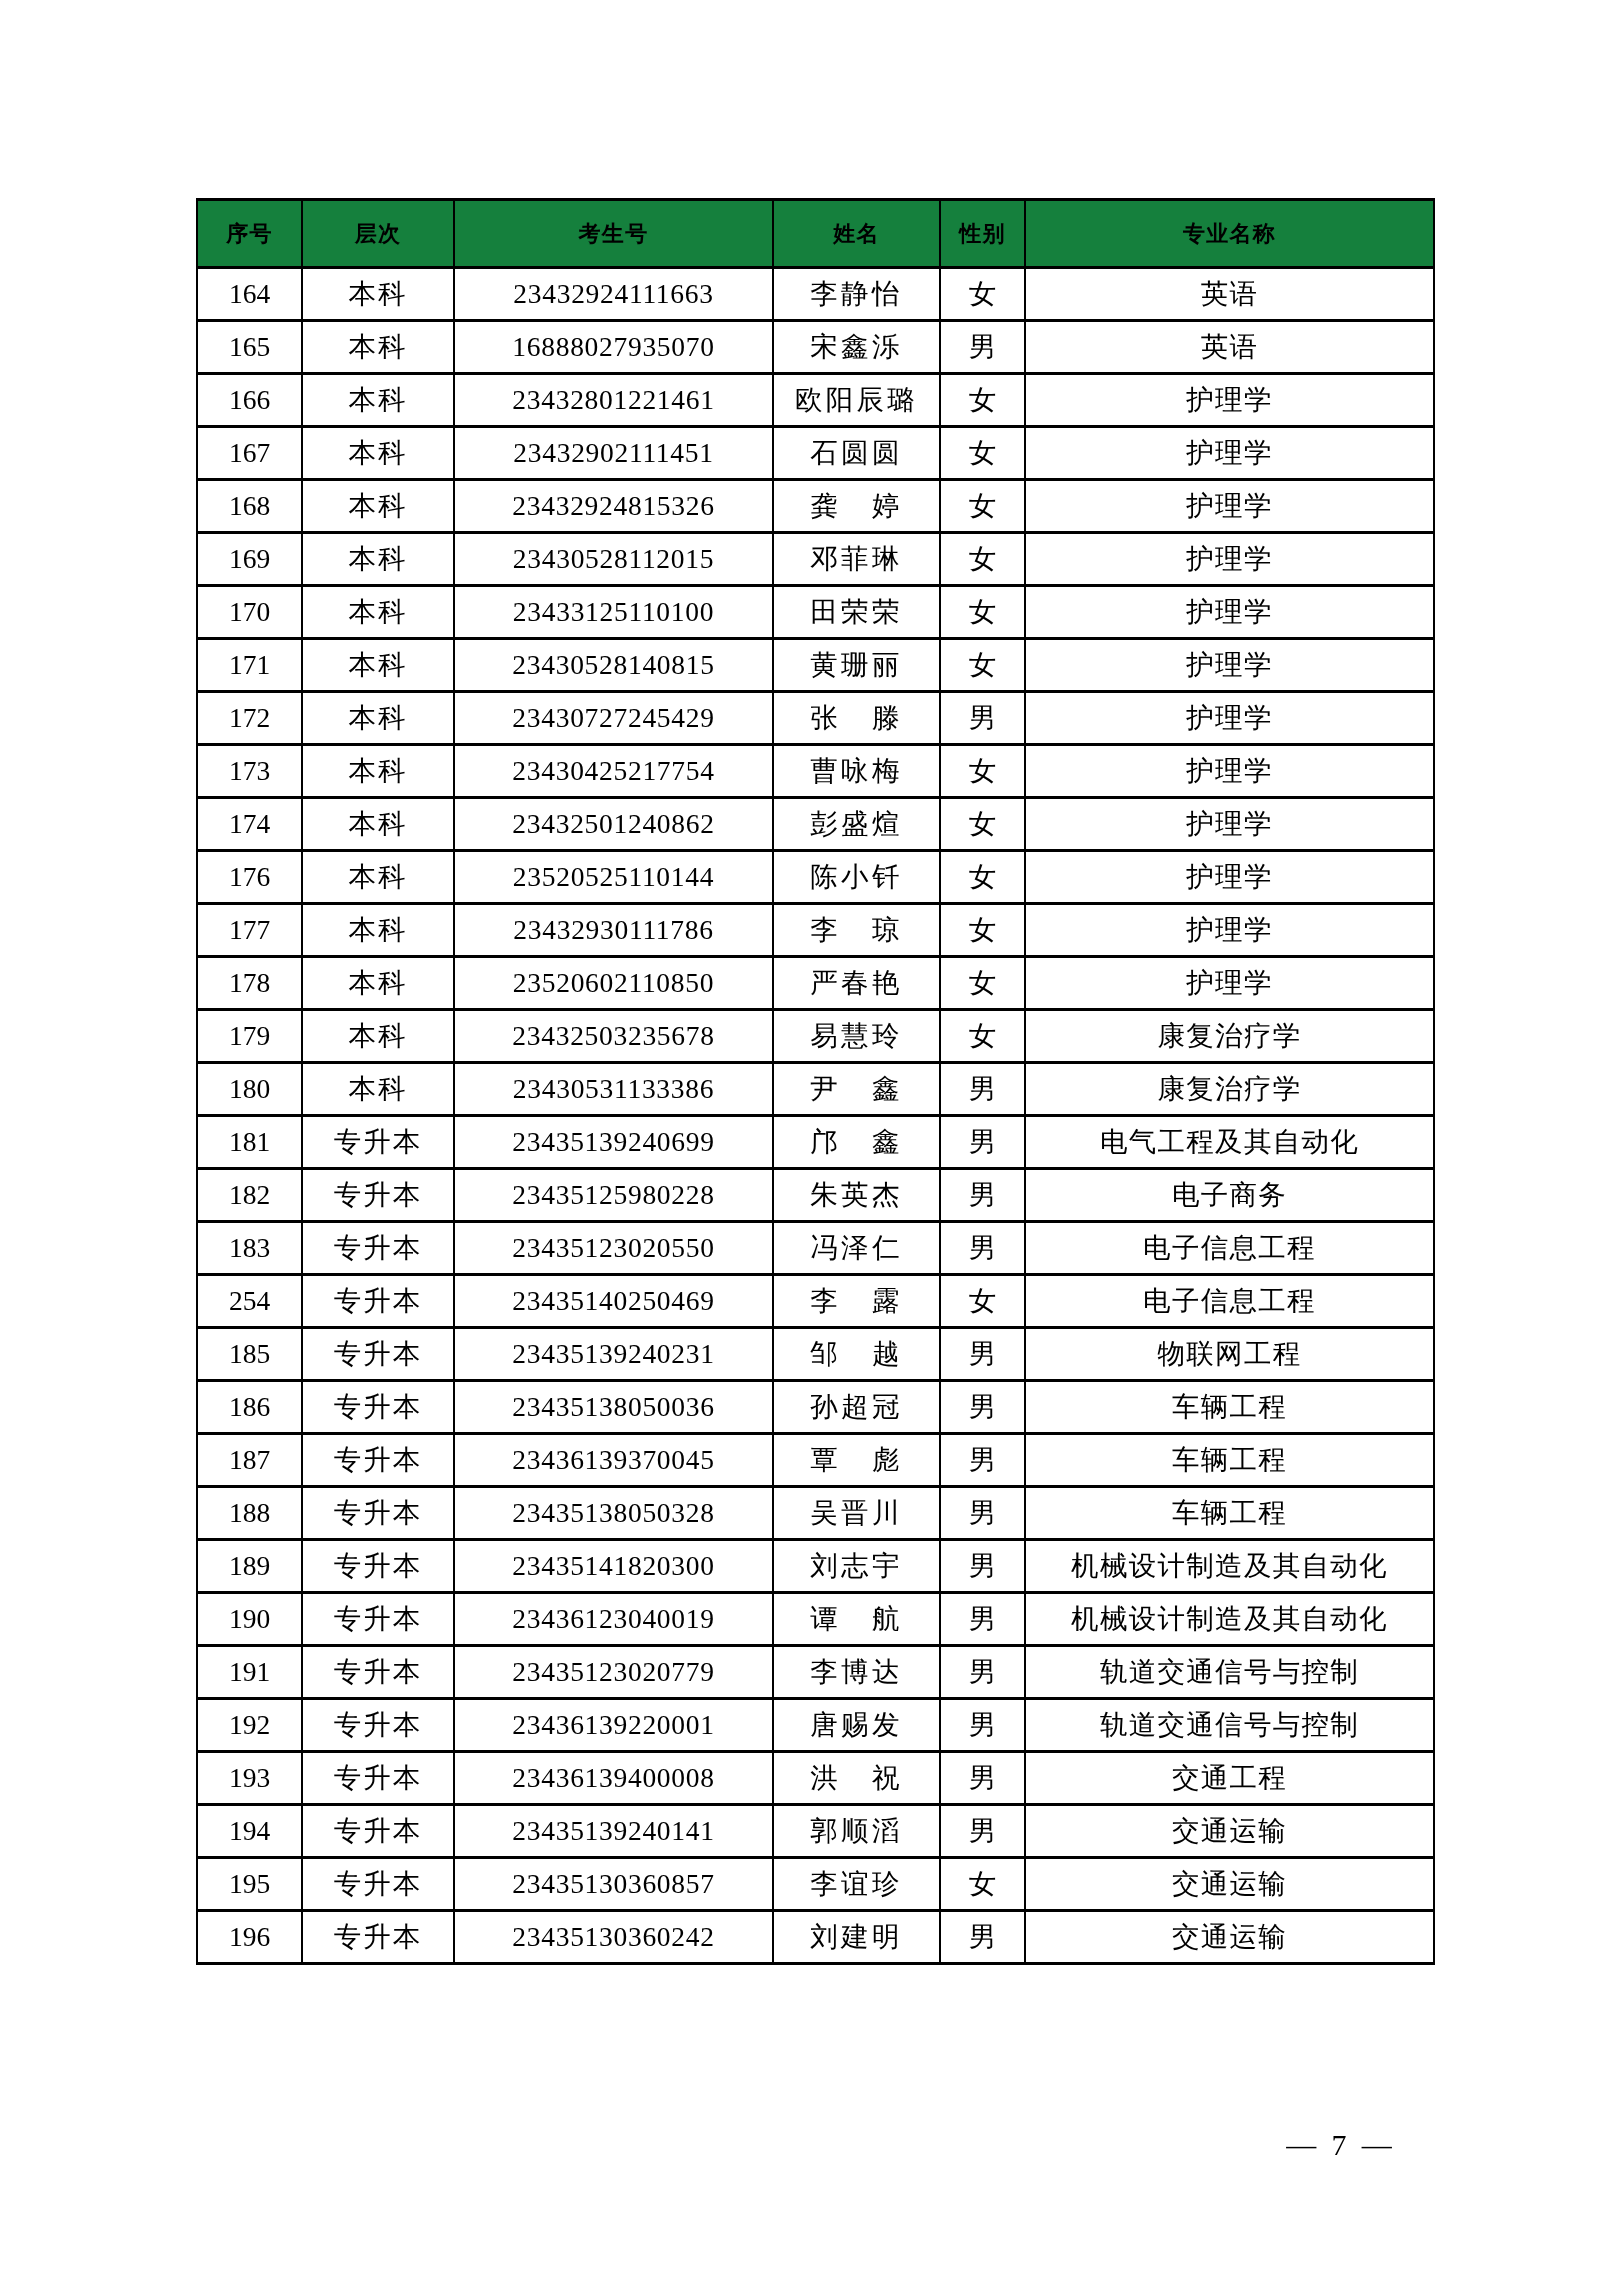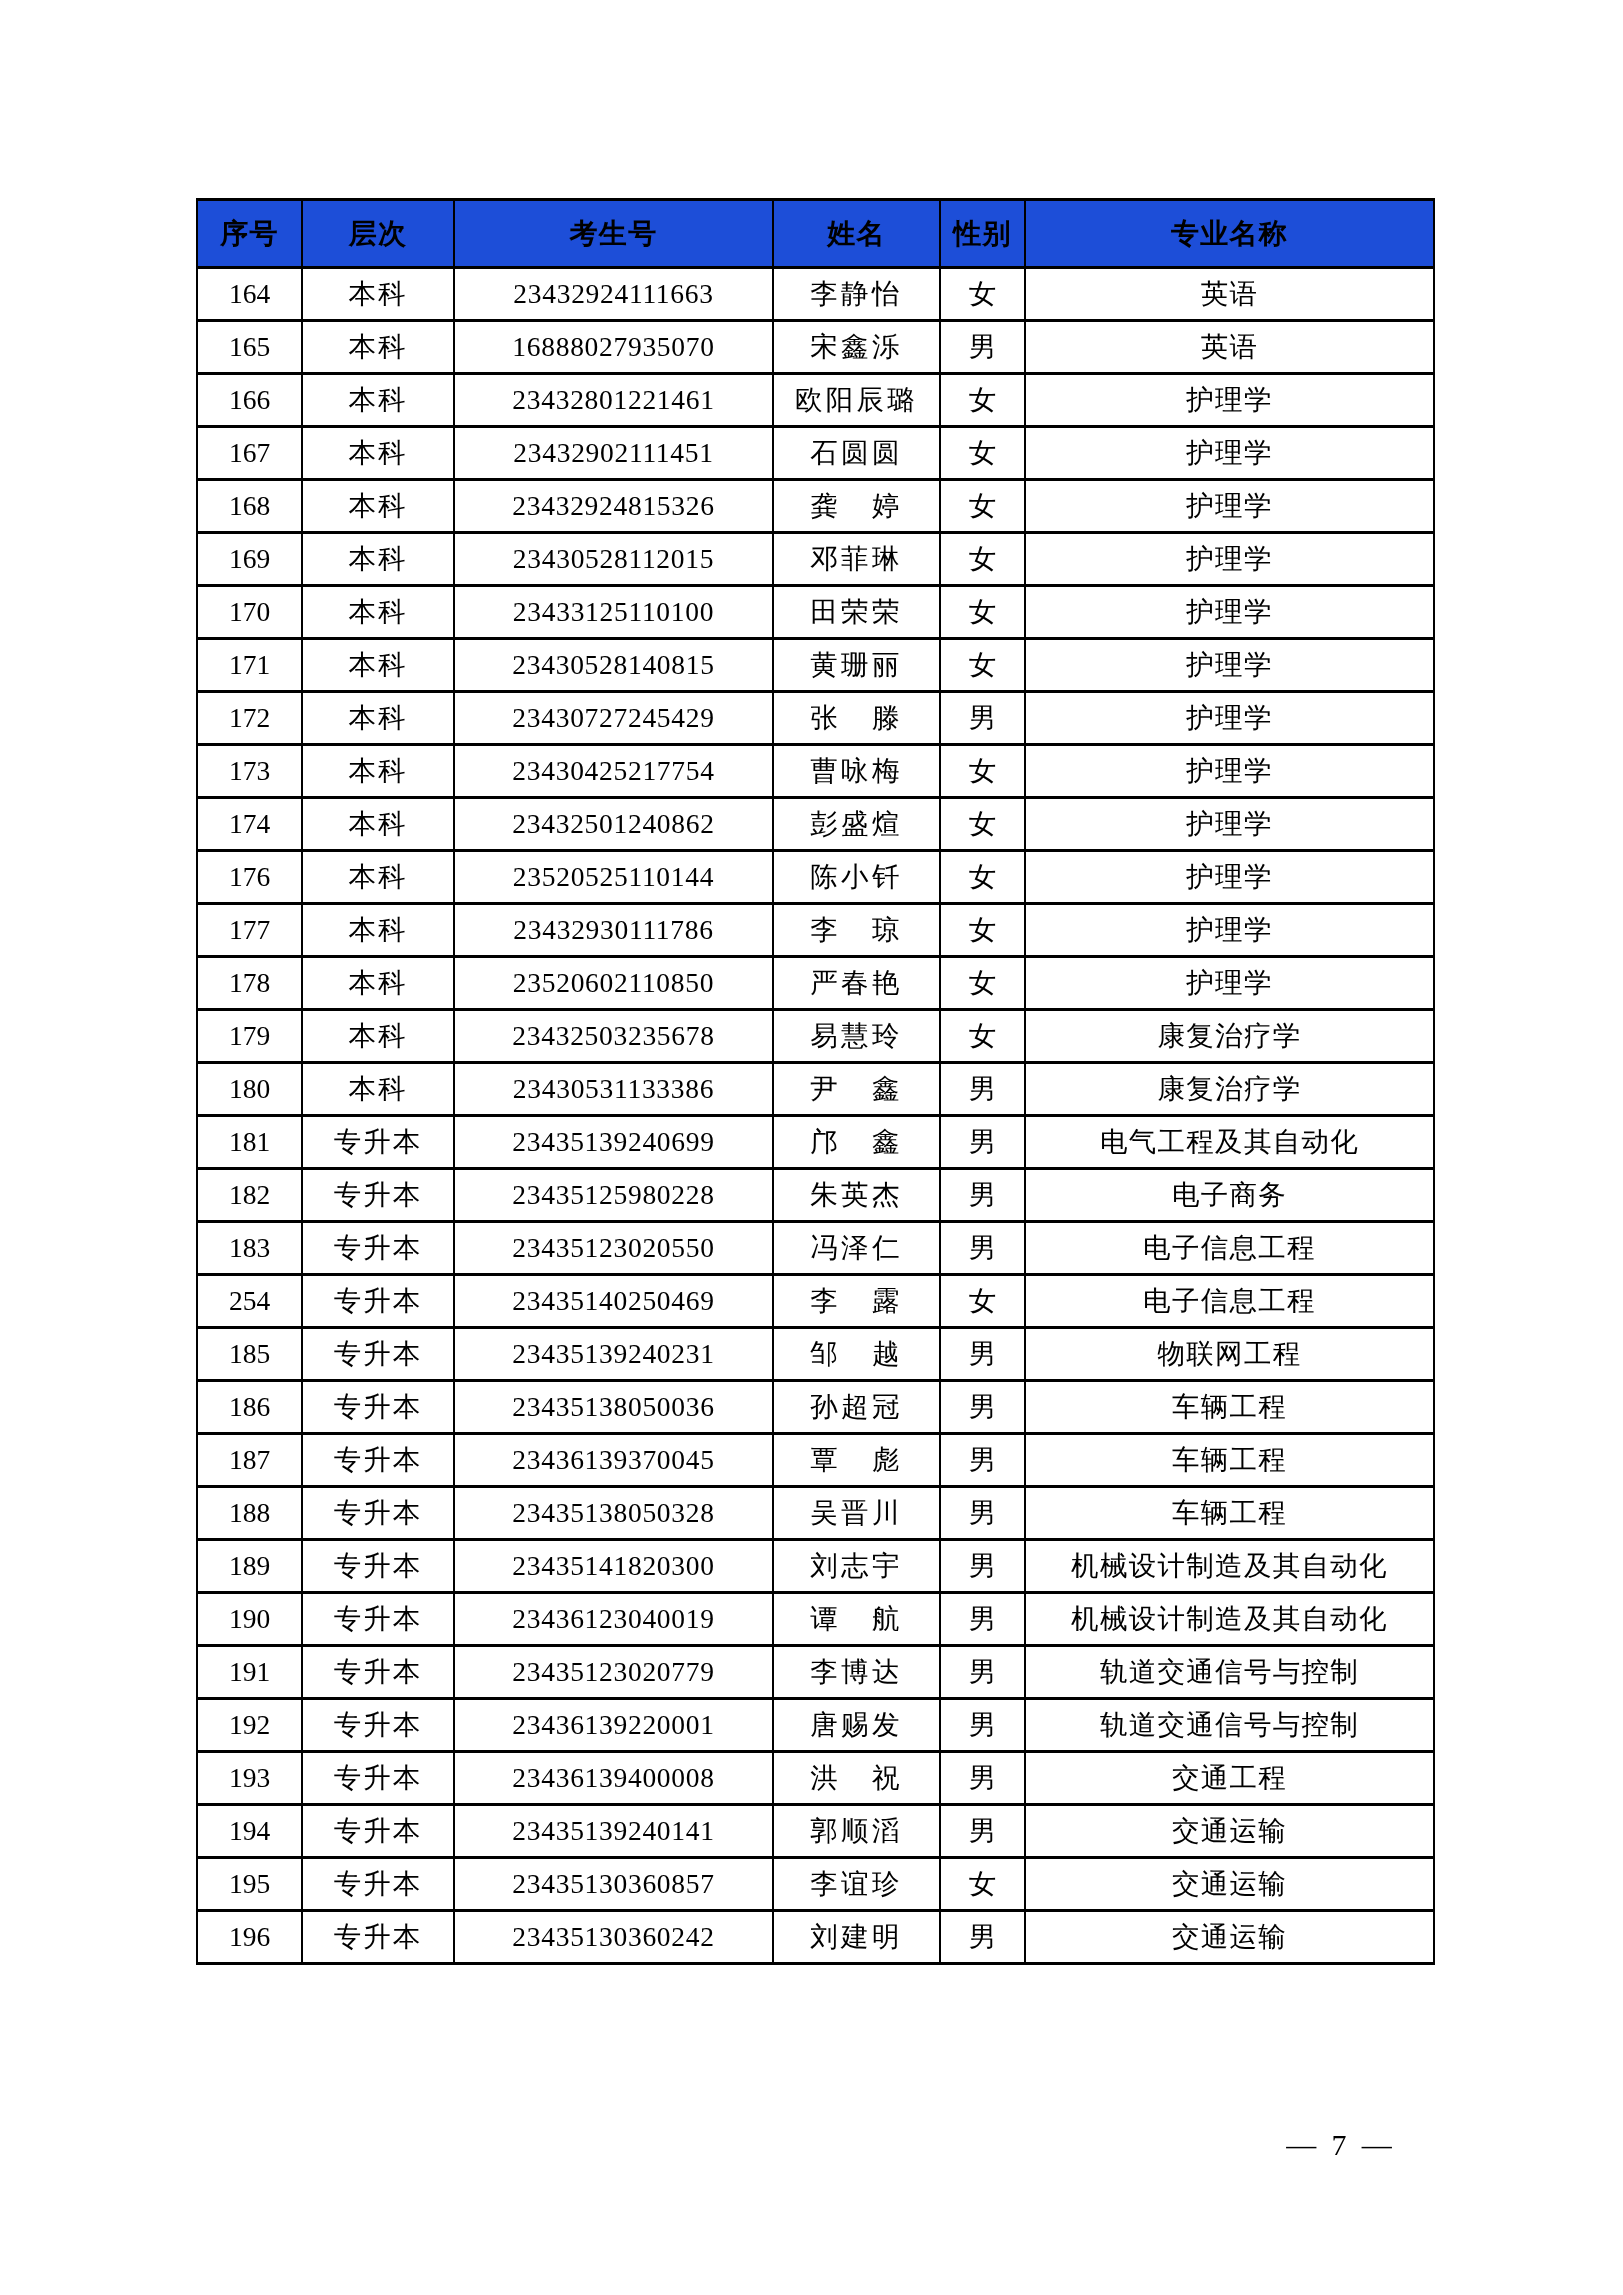--- a/index.html
+++ b/index.html
@@ -37,24 +37,24 @@
     border-top: 3.3px solid #000;
     border-bottom: 3.3px solid #000;
     text-align: center;
     vertical-align: middle;
     padding: 0;
     overflow: hidden;
     white-space: nowrap;
   }
   table.roster th {
     height: 65px;
-    background: #1d4ed8;
+    background: #15803d;
     font-family: Liberation Serif, serif;
     font-weight: bold;
-    font-size: 28px;
+    font-size: 22px;
     letter-spacing: 1.3px;
   }
   table.roster td {
     height: 50px;
     font-size: 27.5px;
     background: #ffffff;
   }
   td.c-no { font-size: 28px; }
   td.c-level { letter-spacing: 2px; margin-left: 44px; }
   td.c-id { font-size: 29px; letter-spacing: 0.7px; }

